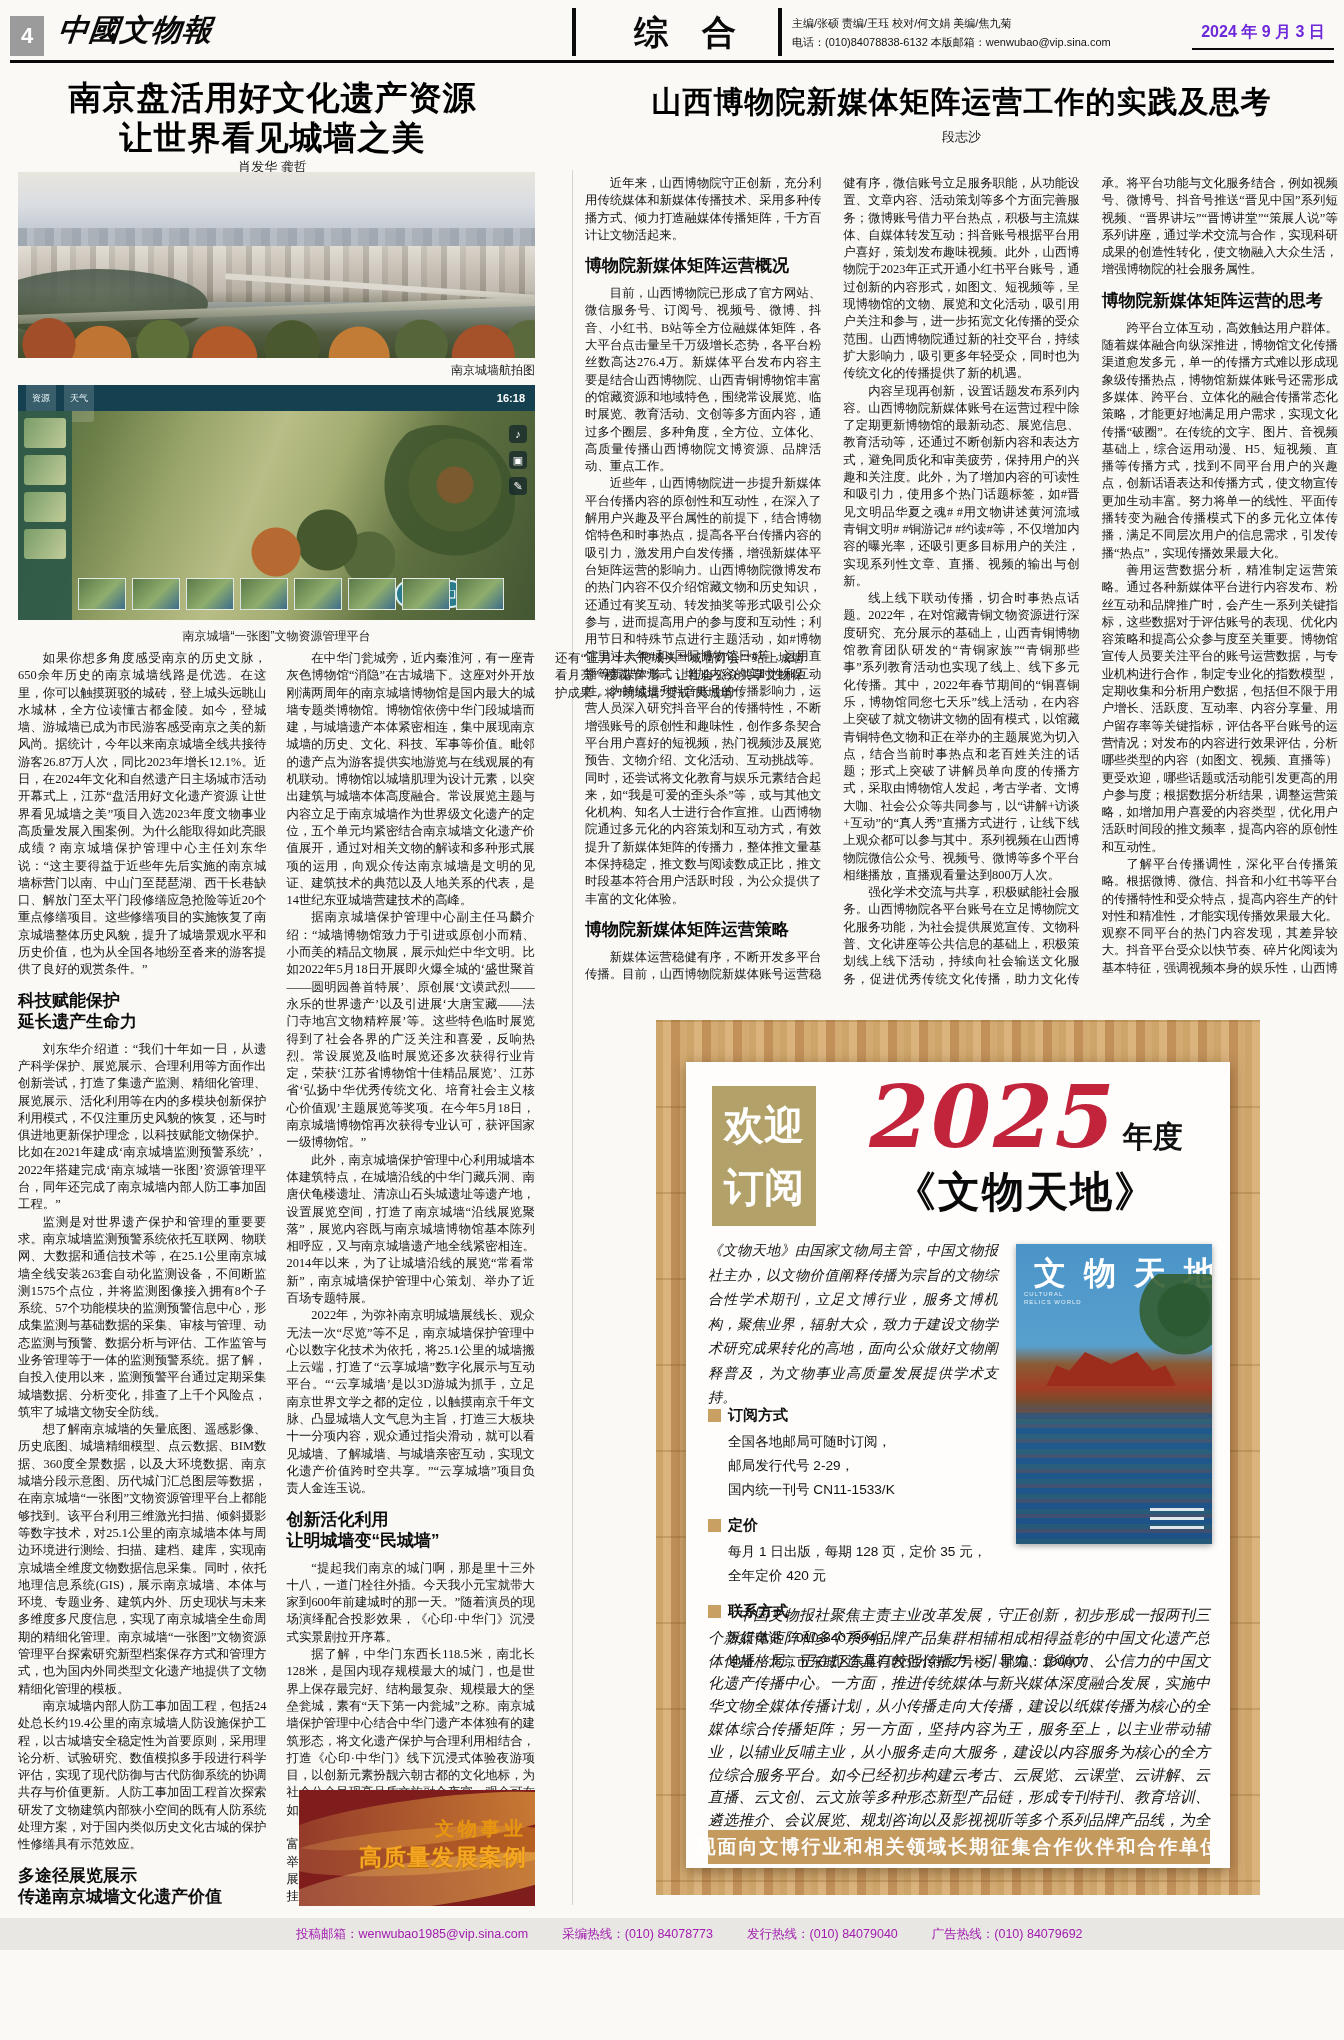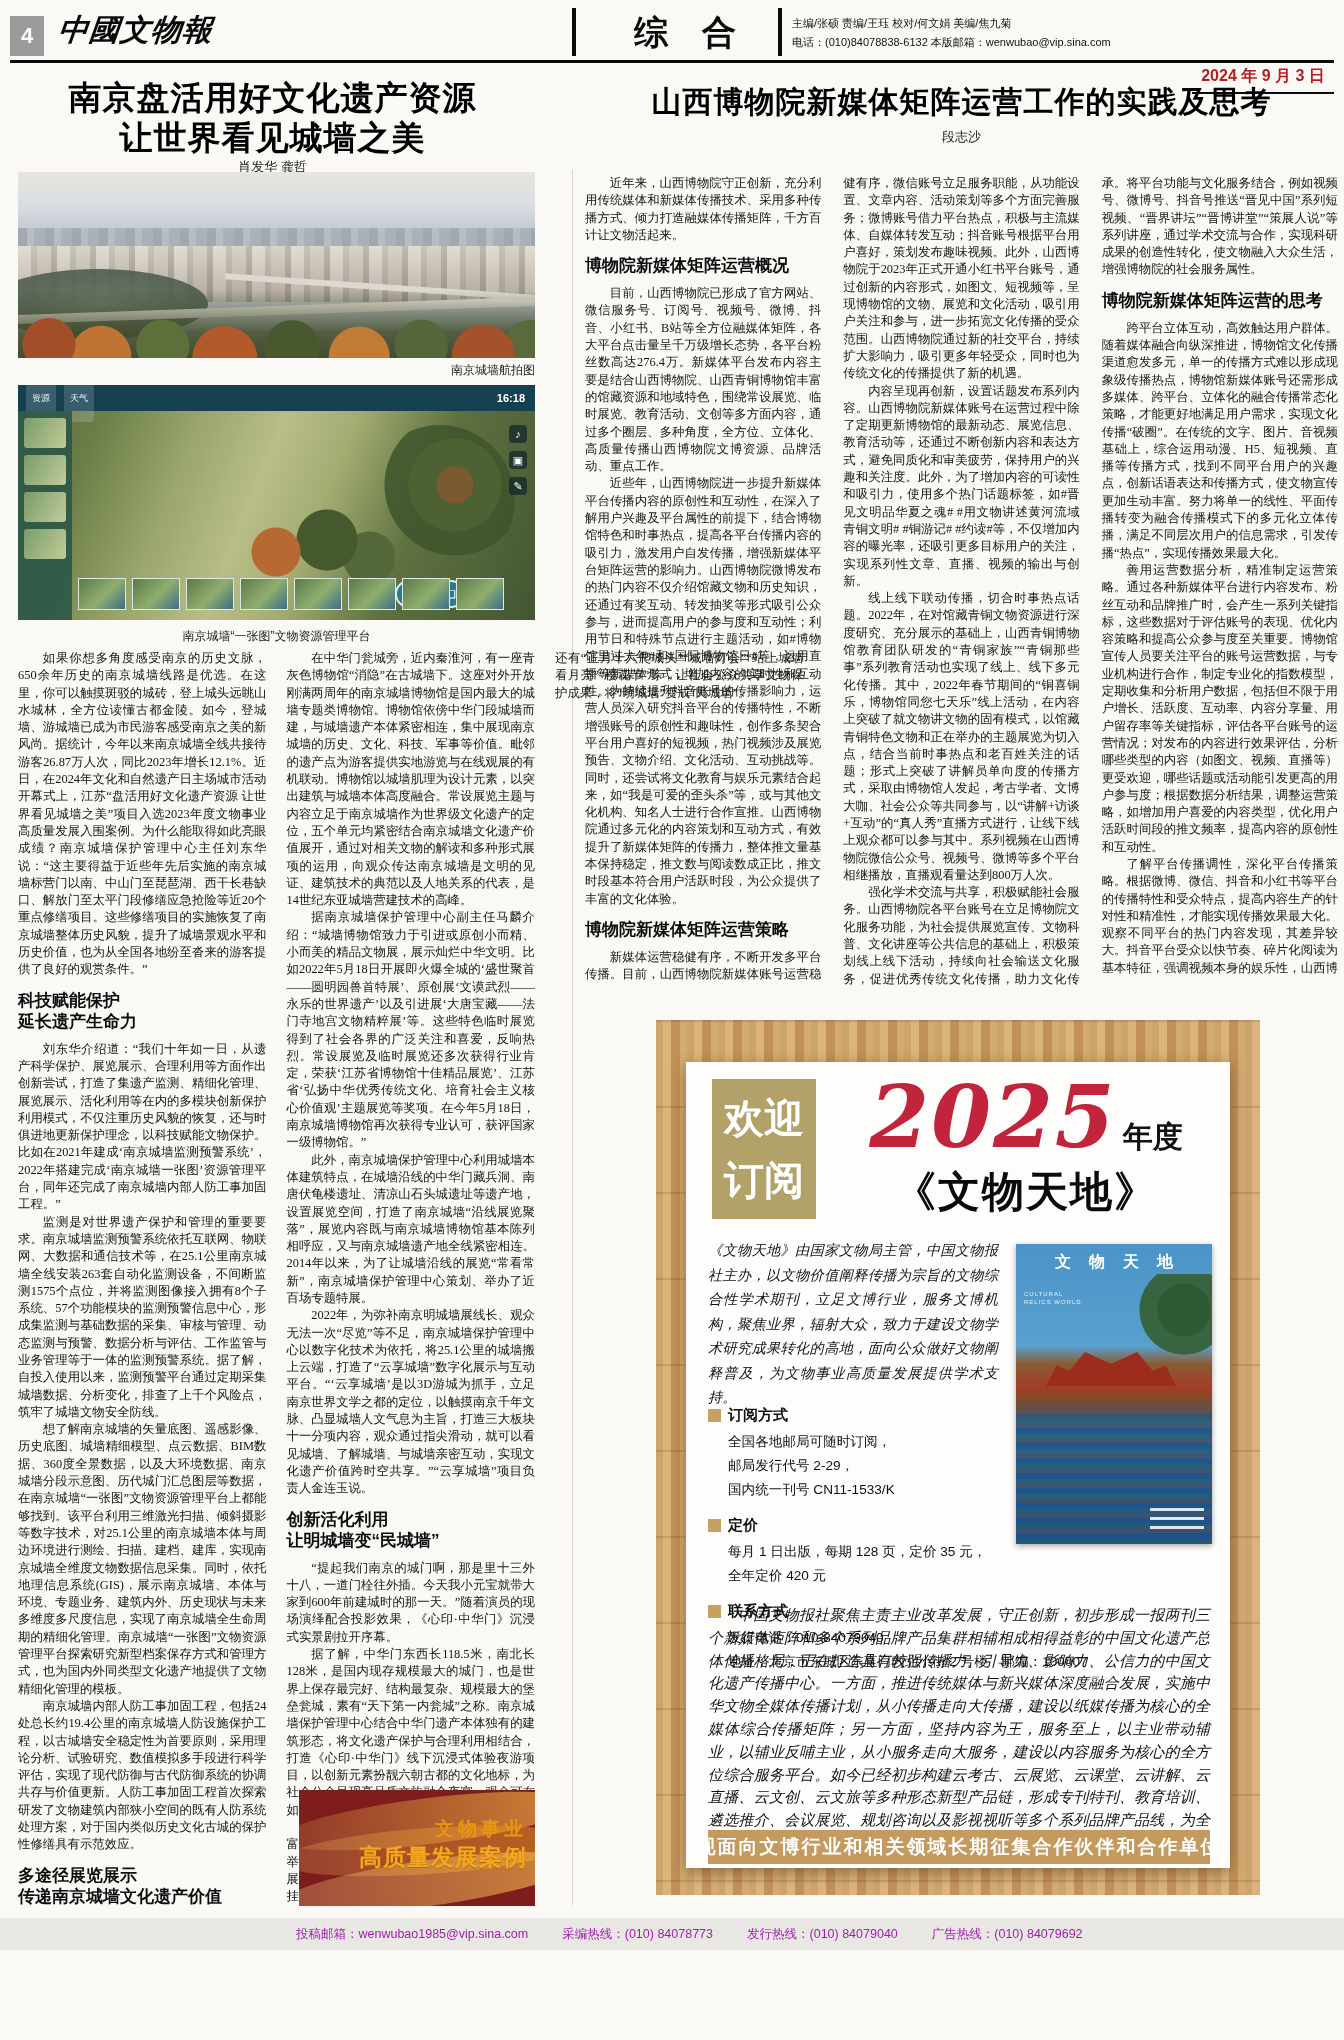--- a/index.html
+++ b/index.html
@@ -10,22 +10,22 @@
   .pagenum{position:absolute;left:10px;top:16px;width:34px;height:40px;background:#9b9b9b;color:#fff;
     font-size:22px;font-weight:bold;display:flex;align-items:center;justify-content:center;}
   .masthead{position:absolute;left:58px;top:10px;width:200px;height:48px;
     font-family:"DejaVu Serif",serif;font-weight:900;font-style:italic;font-size:30px;color:#090909;
     letter-spacing:1px;transform:skewX(-6deg);white-space:nowrap;}
   .secbar{position:absolute;top:8px;width:4px;height:48px;background:#0a0a0a;}
   .section-title{position:absolute;left:600px;top:10px;width:160px;text-align:center;
     font-size:34px;font-weight:900;color:#0a0a0a;letter-spacing:34px;text-indent:34px;
     font-family:"Liberation Sans",sans-serif;white-space:nowrap;}
   .editors{position:absolute;left:792px;top:14px;width:380px;font-size:11px;color:#111;line-height:19px;}
-  .pubdate{position:absolute;left:1192px;top:22px;width:142px;font-size:16px;font-weight:bold;color:#b91c1c;
-    border-bottom:2px solid #0a0a0a;padding-bottom:5px;text-align:center;white-space:nowrap;margin-top:44px;}
+  .pubdate{position:absolute;left:1192px;top:22px;width:142px;font-size:16px;font-weight:bold;color:#6d28d9;
+    border-bottom:2px solid #0a0a0a;padding-bottom:5px;text-align:center;white-space:nowrap;}
   .header-rule{position:absolute;left:10px;top:60px;width:1324px;height:3px;background:#0a0a0a;}
   .mid-rule{position:absolute;left:572px;top:170px;width:1px;height:1735px;background:#d8d4cc;}
 
   
   .l-head{position:absolute;left:10px;top:78px;width:525px;text-align:center;color:#000;
     font-family:"Liberation Serif",serif;font-weight:900;font-size:33px;line-height:40px;letter-spacing:1px;}
   .l-byline{position:absolute;left:10px;top:158px;width:525px;text-align:center;font-size:13px;color:#222;}
   .r-head{position:absolute;left:585px;top:82px;width:753px;text-align:center;color:#000;
     font-family:"Liberation Serif",serif;font-weight:900;font-size:30px;letter-spacing:1px;white-space:nowrap;}
   .r-byline{position:absolute;left:585px;top:128px;width:753px;text-align:center;font-size:13px;color:#222;}
@@ -108,34 +108,34 @@
   .case-text .t1{font-size:19px;font-weight:900;color:#e8960f;letter-spacing:4px;}
   .case-text .t2{font-size:23px;font-weight:900;color:#f5a623;text-shadow:0 1px 0 #b86e00;letter-spacing:1px;}
 
   
   .ad-frame{position:absolute;left:656px;top:1020px;width:604px;height:875px;
     background:
       repeating-linear-gradient(180deg,rgba(120,78,28,.22) 0 2px,rgba(255,255,255,0) 2px 86px),
       repeating-linear-gradient(90deg,#cda469 0 7px,#dab37d 7px 15px,#c2915a 15px 24px,#d2aa72 24px 31px);}
   .ad-card{position:absolute;left:30px;top:42px;width:544px;height:806px;background:#fefdfb;
     box-shadow:0 4px 14px rgba(60,35,5,.45);}
-  .ad-tag{position:absolute;left:26px;top:17px;width:104px;height:140px;background:#b2a168;
+  .ad-tag{position:absolute;left:26px;top:24px;width:104px;height:140px;background:#b2a168;
     color:#fff;font-weight:900;font-size:40px;line-height:62px;text-align:center;padding-top:8px;box-sizing:border-box;
     font-family:"Liberation Sans",sans-serif;}
   .ad-year-row{position:absolute;left:150px;top:4px;width:380px;text-align:center;white-space:nowrap;}
   .ad-year{font-family:"DejaVu Serif",serif;font-style:italic;font-weight:900;font-size:86px;color:#c2243c;letter-spacing:2px;}
   .ad-yeardu{font-size:30px;font-weight:900;color:#111;margin-left:6px;}
   .ad-journal{position:absolute;left:150px;top:102px;width:380px;text-align:center;
     font-size:42px;font-weight:900;color:#0a0a0a;letter-spacing:2px;font-family:"Liberation Sans",sans-serif;}
   .ad-desc{position:absolute;left:22px;top:176px;width:290px;font-size:14.2px;line-height:24.5px;color:#111;
     text-align:justify;text-indent:0;font-family:"Liberation Serif",serif;font-style:italic;}
   .ad-cover{position:absolute;left:330px;top:182px;width:196px;height:300px;box-shadow:0 2px 6px rgba(0,0,0,.35);
     background:linear-gradient(#4a94c8 0%,#58a0cd 34%,#8a5b35 40%,#a33d24 48%,#7c4a2a 52%,#215f92 60%,#1c518a 100%);overflow:hidden;}
   .ad-cover .cov-title{position:absolute;left:0;top:8px;width:100%;text-align:center;color:#fff;font-weight:900;
-    font-size:16px;letter-spacing:18px;text-indent:18px;font-family:"Liberation Serif",serif;white-space:nowrap;}
+    font-size:32px;letter-spacing:18px;text-indent:18px;font-family:"Liberation Serif",serif;white-space:nowrap;}
   .ad-cover .cov-sub{position:absolute;left:8px;top:46px;color:#e7f1f8;font-size:6px;letter-spacing:1px;width:60px;line-height:8px;}
   .ad-cover .cov-trees{position:absolute;right:-20px;top:30px;width:120px;height:90px;
     background:radial-gradient(circle at 60% 40%,#2c5a33 0 26px,rgba(52,94,50,.9) 27px 44px,transparent 45px);}
   .ad-cover .cov-pav{position:absolute;left:30px;top:108px;width:130px;height:34px;background:#9c2d1d;
     clip-path:polygon(0 100%,8% 40%,18% 55%,30% 0,50% 35%,70% 0,82% 55%,92% 40%,100% 100%);}
   .ad-cover .cov-refl{position:absolute;left:0;bottom:0;width:100%;height:45%;
     background:repeating-linear-gradient(180deg,rgba(150,70,40,.35) 0 4px,rgba(30,80,130,.4) 4px 10px,rgba(70,110,60,.3) 10px 15px);opacity:.8;}
   .ad-cover .cov-lines{position:absolute;right:8px;bottom:10px;width:54px;height:26px;
     background:repeating-linear-gradient(180deg,rgba(255,255,255,.85) 0 3px,transparent 3px 9px);}
   .ad-sections{position:absolute;left:22px;top:330px;width:300px;}

